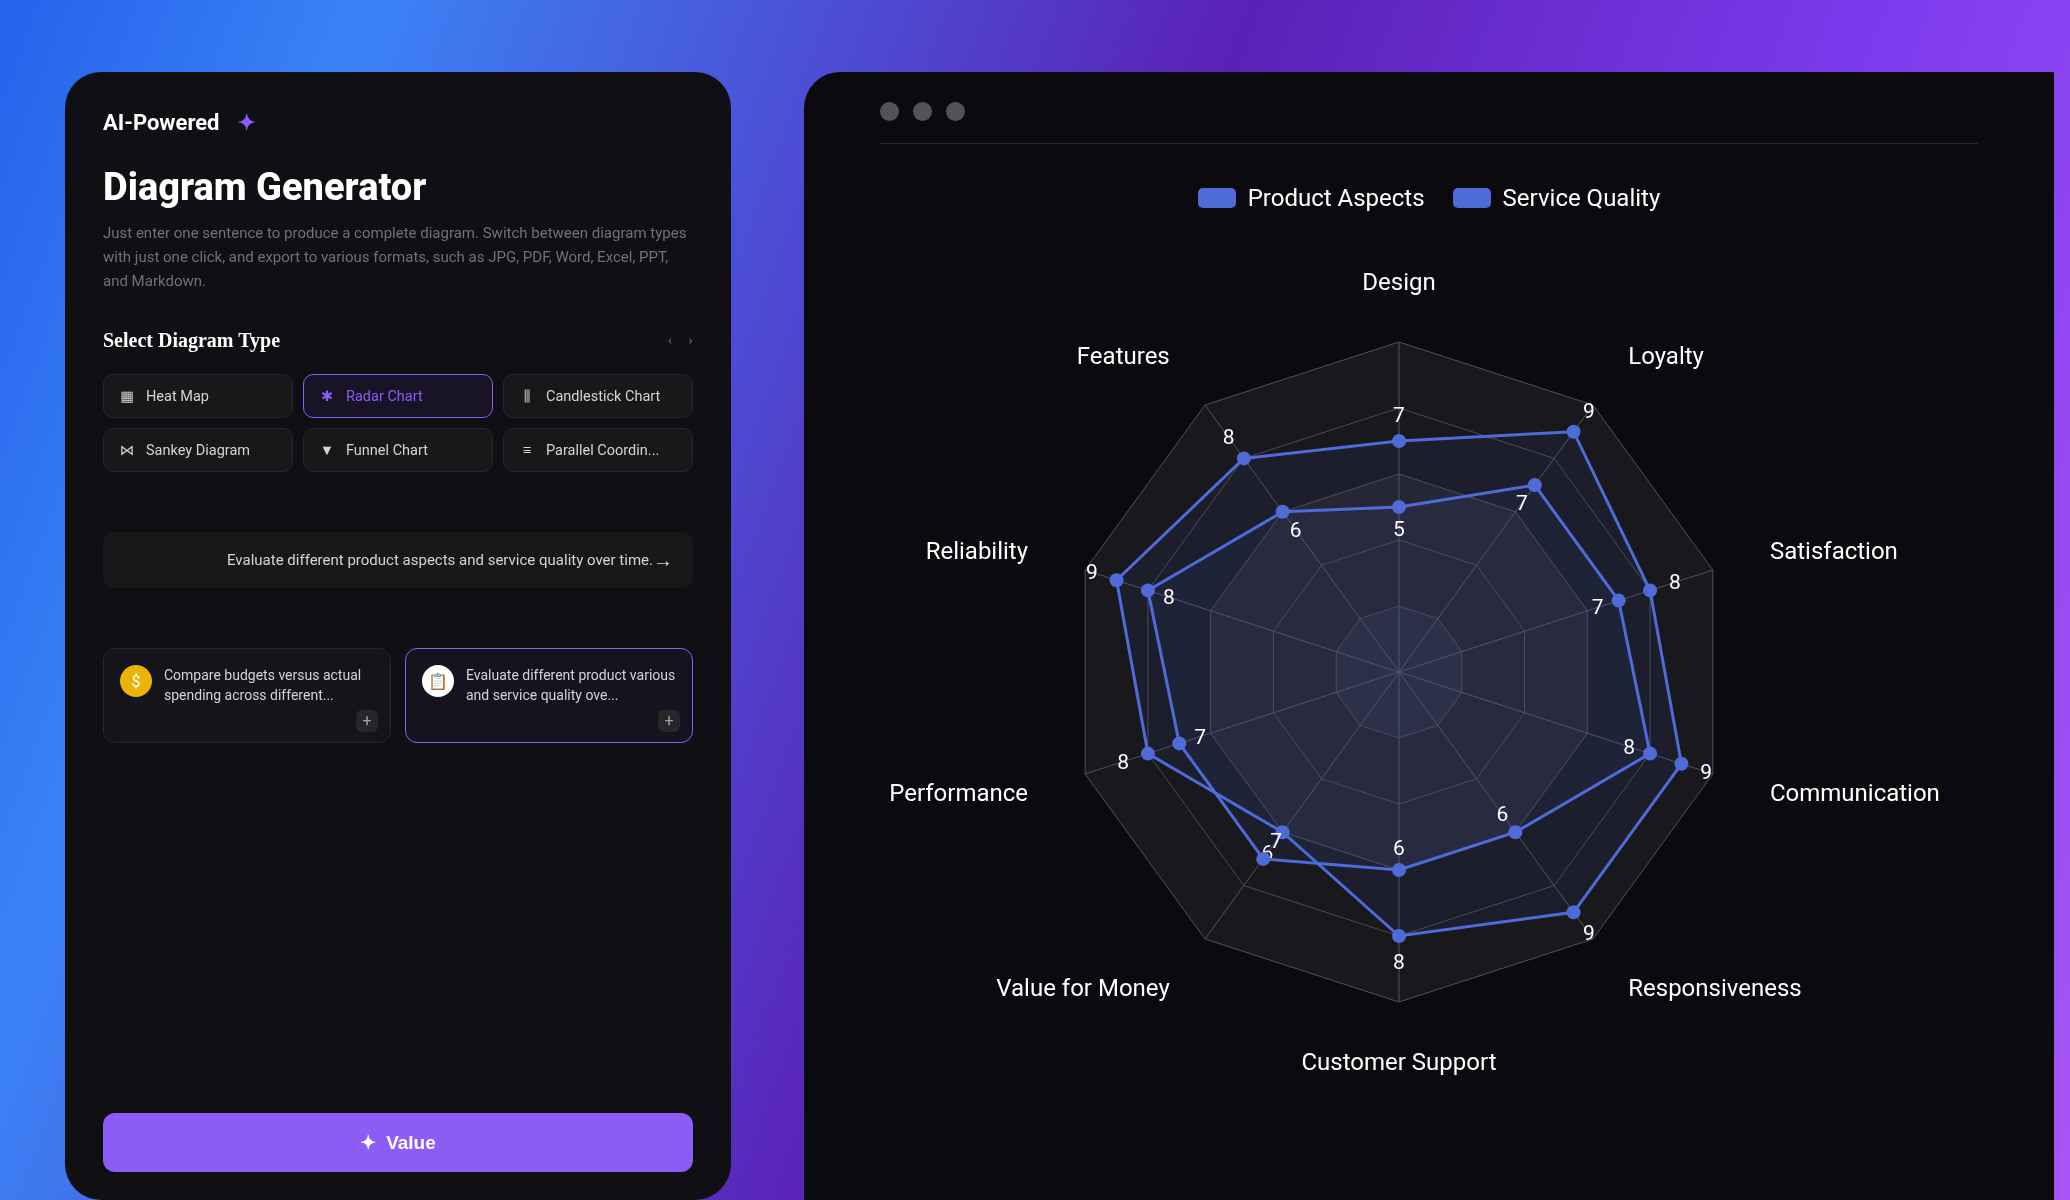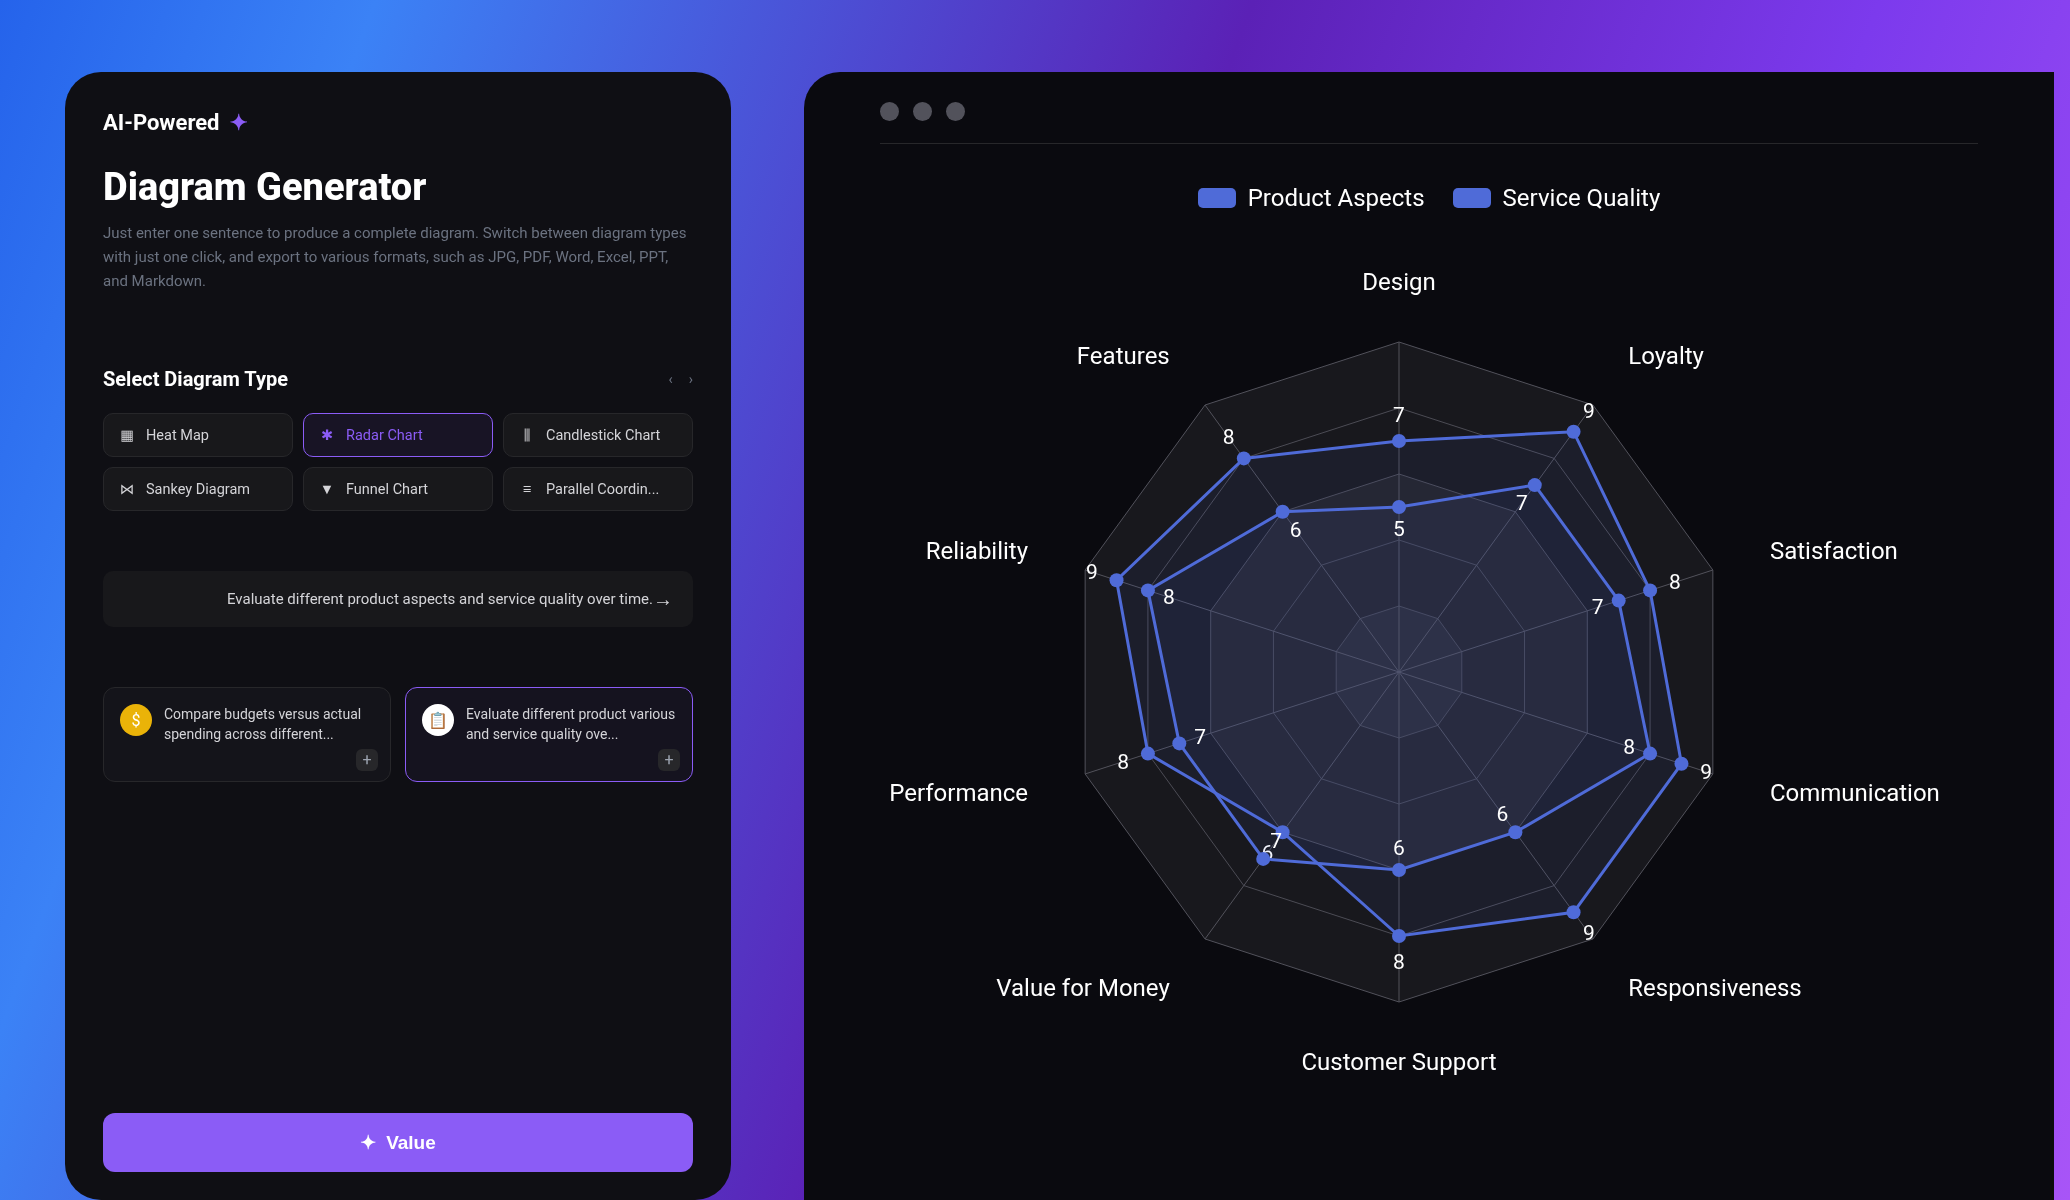--- a/index.html
+++ b/index.html
@@ -6,25 +6,25 @@
 body {
   font-family: -apple-system, BlinkMacSystemFont, "Segoe UI", Roboto, sans-serif;
   background: linear-gradient(110deg, #2563eb 0%, #3b82f6 15%, #5b21b6 50%, #7c3aed 75%, #a855f7 100%);
   width: 2070px; height: 1200px; overflow: hidden; position: relative;
 }
 .panel-left {
   position: absolute; left: 65px; top: 72px; width: 666px; height: 1128px;
   background: #0f0f14; border-radius: 36px; padding: 38px 38px 28px;
   display: flex; flex-direction: column;
 }
-.ai-badge { display: flex; align-items: center; gap: 10px; font-size: 22px; font-weight: 700; color: #fff; margin-bottom: 30px; }
+.ai-badge { display: flex; align-items: center; gap: 18px; font-size: 22px; font-weight: 700; color: #fff; margin-bottom: 30px; }
 .sparkle-icon { font-size: 22px; color: #8b5cf6; }
 .main-title { font-size: 38px; font-weight: 800; color: #fff; margin-bottom: 12px; }
-.description { font-size: 15px; line-height: 1.6; color: #6b7280; margin-bottom: 74px; }
-.section-row { display: flex; justify-content: space-between; align-items: center; margin-bottom: 22px; }
+.description { font-size: 15px; line-height: 1.6; color: #6b7280; margin-bottom: 36px; }
+.section-row { display: flex; justify-content: space-between; align-items: center; margin-bottom: 22px; font-family: Liberation Serif, serif; }
 .section-title { font-size: 20px; font-weight: 700; color: #fff; }
 .pager { display: flex; align-items: center; gap: 8px; }
 .pager-dot { width: 5px; height: 5px; border-radius: 50%; background: #374151; }
 .pager-dot.active { background: #8b5cf6; }
 .pager-arrow { color: #6b7280; font-size: 14px; cursor: pointer; }
 .chip-grid { display: grid; grid-template-columns: repeat(3,1fr); gap: 10px; margin-bottom: 60px; }
 .chip { display: flex; align-items: center; gap: 10px; padding: 12px 14px; border: 1px solid #27272a; border-radius: 10px; background: #18181b; font-size: 14.5px; color: #d4d4d8; cursor: pointer; white-space: nowrap; overflow: hidden; text-overflow: ellipsis; }
 .chip.selected { border-color: #8b5cf6; color: #8b5cf6; background: rgba(139,92,246,0.08); }
 .chip-icon { flex-shrink: 0; width: 18px; height: 18px; display: flex; align-items: center; justify-content: center; }
 .chip-label { overflow: hidden; text-overflow: ellipsis; }

